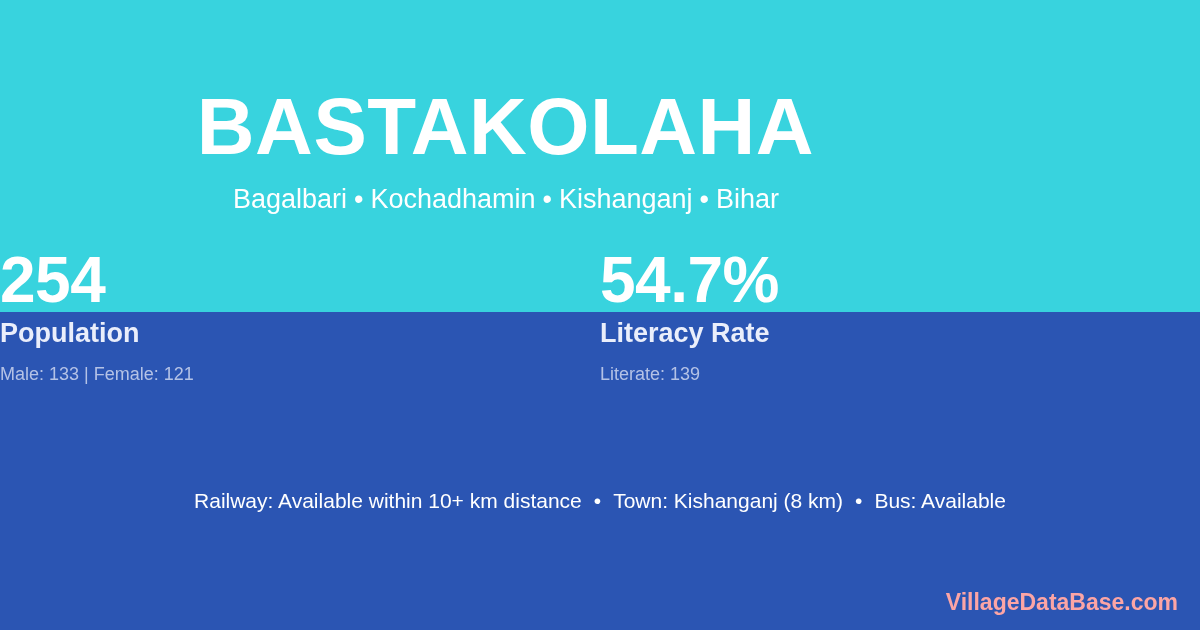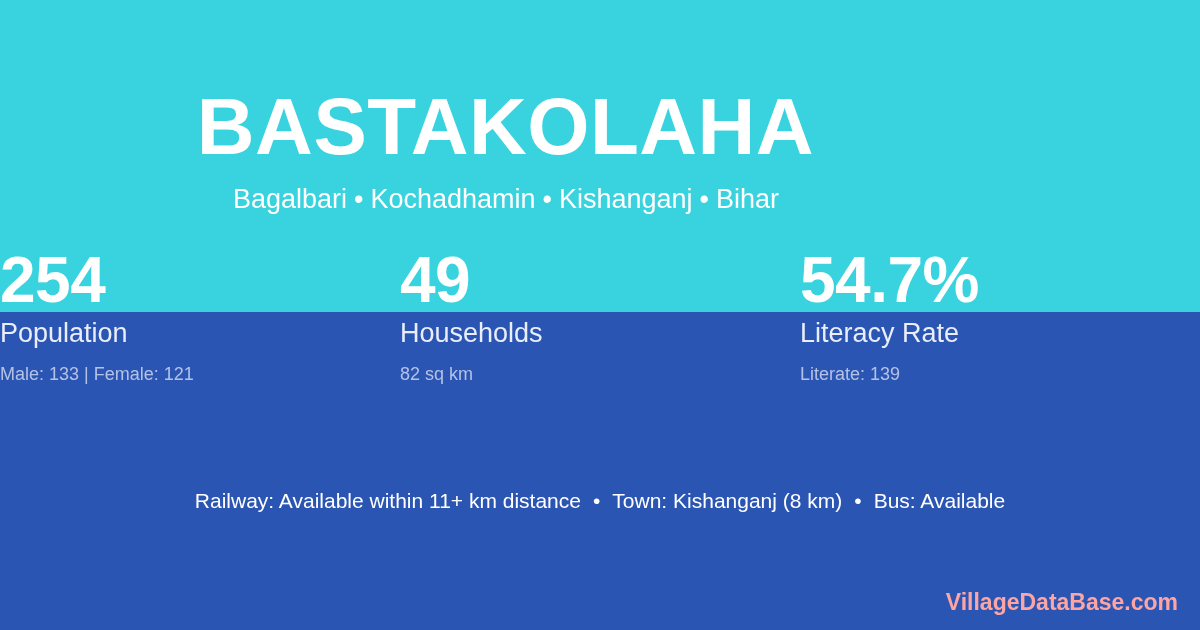--- a/index.html
+++ b/index.html
@@ -93,21 +93,21 @@
     line-height: 68px;
     font-weight: 700;
     color: #ffffff;
     letter-spacing: -0.5px;
   }
 
   .stat-label {
     margin-top: 2px;
     font-size: 27px;
     line-height: 34px;
-    font-weight: 400;
+    font-weight: 700;
     color: #eaeefb;
   }
 
   .stat-sub {
     margin-top: 12px;
     font-size: 18px;
     line-height: 24px;
     font-weight: 400;
     color: #b4c2e6;
   }
@@ -156,33 +156,28 @@
   </div>
 
   <div class="stats">
 
     <div class="stat">
       <div class="stat-value">254</div>
       <div class="stat-label">Population</div>
       <div class="stat-sub">Male: 133 | Female: 121</div>
     </div>
 
-    <div class="stat">
-      <div class="stat-value">49</div>
-      <div class="stat-label">Households</div>
-      <div class="stat-sub">82 sq km</div>
-    </div>
 
     <div class="stat">
       <div class="stat-value">54.7%</div>
       <div class="stat-label">Literacy Rate</div>
       <div class="stat-sub">Literate: 139</div>
     </div>
 
   </div>
 
   <div class="info-line">
-    <span>Railway: Available within 11+ km distance</span><span class="sep">•</span><span>Town: Kishanganj (8 km)</span><span class="sep">•</span><span>Bus: Available</span>
+    <span>Railway: Available within 10+ km distance</span><span class="sep">•</span><span>Town: Kishanganj (8 km)</span><span class="sep">•</span><span>Bus: Available</span>
   </div>
 
   <div class="watermark">VillageDataBase.com</div>
 
 </div>
 
 </body></html>

